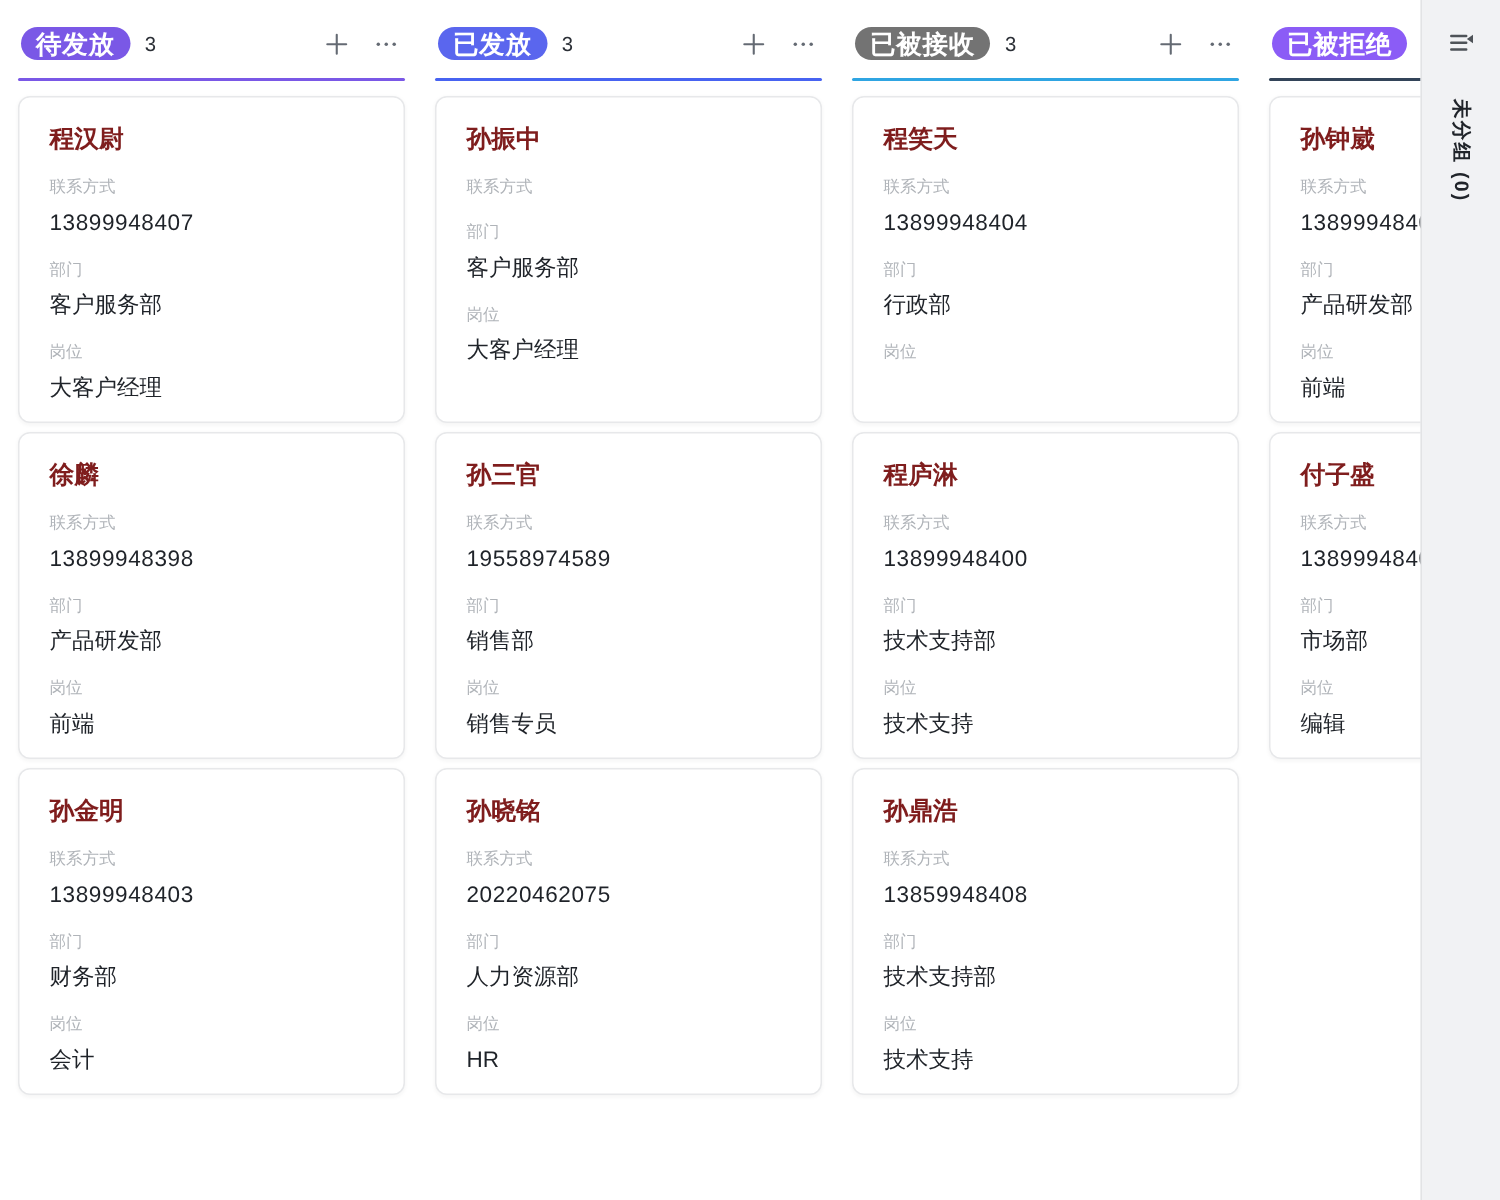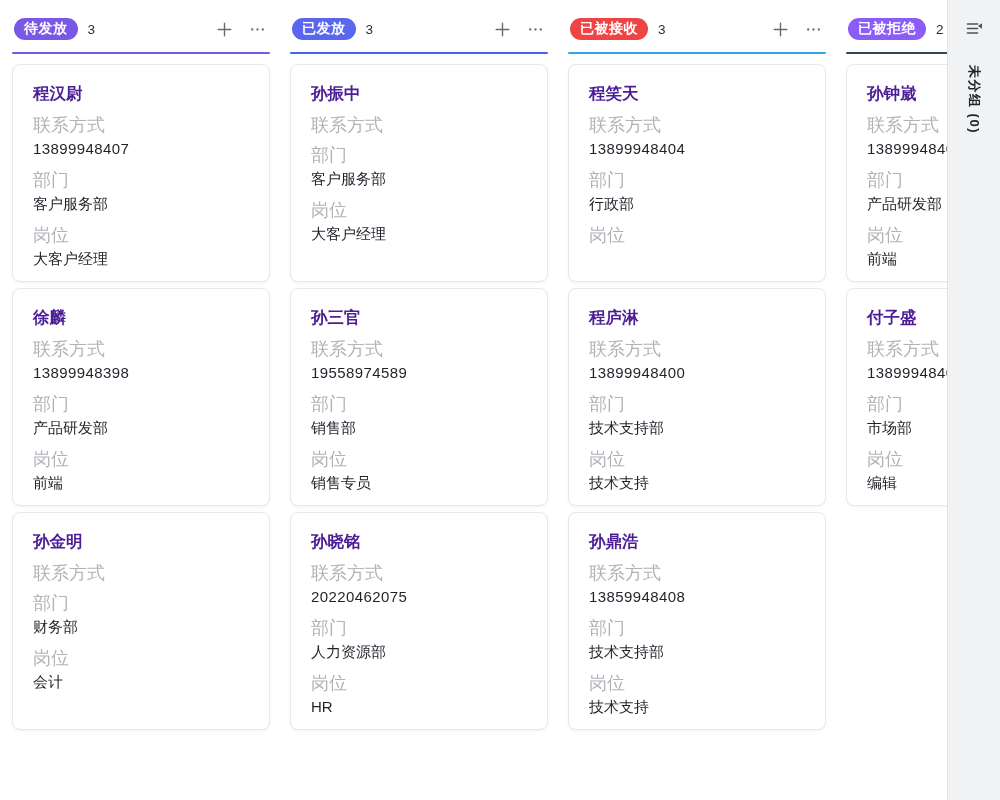--- a/index.html
+++ b/index.html
@@ -24,21 +24,21 @@
     height: 26px;
     padding: 0 2px;
   }
   .badge {
     display: inline-flex;
     align-items: center;
     height: 22px;
     padding: 0 10px;
     border-radius: 11px;
     color: #ffffff;
-    font-size: 14px;
+    font-size: 17px;
     font-weight: 600;
     letter-spacing: .5px;
     cursor: pointer;
   }
   .count { margin-left: 10px; font-size: 13.5px; color: #2b2f36; }
   .spacer { flex: 1; }
   .icon-btn {
     display: inline-flex;
     align-items: center;
     justify-content: center;
@@ -56,26 +56,26 @@
     box-shadow: 0 1px 3px rgba(31,35,41,0.05);
     padding: 17px 20px 20px 20px;
     margin-bottom: 6px;
     height: 218px;
     overflow: hidden;
     cursor: pointer;
   }
   .card-title {
     font-size: 16.5px;
     font-weight: 700;
-    color: #4c1d95;
+    color: #7f1d1d;
     line-height: 22px;
   }
   .f-label {
     margin-top: 13px;
-    font-size: 18px;
+    font-size: 11px;
     color: #b0b4b9;
     line-height: 17px;
     white-space: nowrap;
   }
   .f-value {
     margin-top: 5px;
     font-size: 15px;
     font-weight: 400;
     color: #1f2329;
     line-height: 20px;
@@ -154,20 +154,21 @@
   <div class="f-value">产品研发部</div>
 
   <div class="f-label">岗位</div>
   <div class="f-value">前端</div>
 </div>
 
   <div class="card">
     <div class="card-title">孙金明</div>
 
   <div class="f-label">联系方式</div>
+  <div class="f-value num">13899948403</div>
 
   <div class="f-label">部门</div>
   <div class="f-value">财务部</div>
 
   <div class="f-label">岗位</div>
   <div class="f-value">会计</div>
 </div>
 </div>
   </div>
 
@@ -226,21 +227,21 @@
   <div class="f-value">人力资源部</div>
 
   <div class="f-label">岗位</div>
   <div class="f-value">HR</div>
 </div>
 </div>
   </div>
 
   <div class="column">
     <div class="col-header">
-      <span class="badge" style="background: #ef4444;">已被接收</span>
+      <span class="badge" style="background: #737373;">已被接收</span>
       <span class="count">3</span>
       <span class="spacer"></span>
       <span class="icon-btn">
         <svg width="17" height="17" viewBox="0 0 17 17">
           <path d="M8.5 2.2v12.6M2.2 8.5h12.6" stroke="#646a73" stroke-width="1.4" stroke-linecap="round" fill="none"></path>
         </svg>
       </span>
       <span class="icon-btn">
         <svg width="17" height="17" viewBox="0 0 17 17">
           <circle cx="3.2" cy="8.5" r="1.15" fill="#646a73"></circle>

